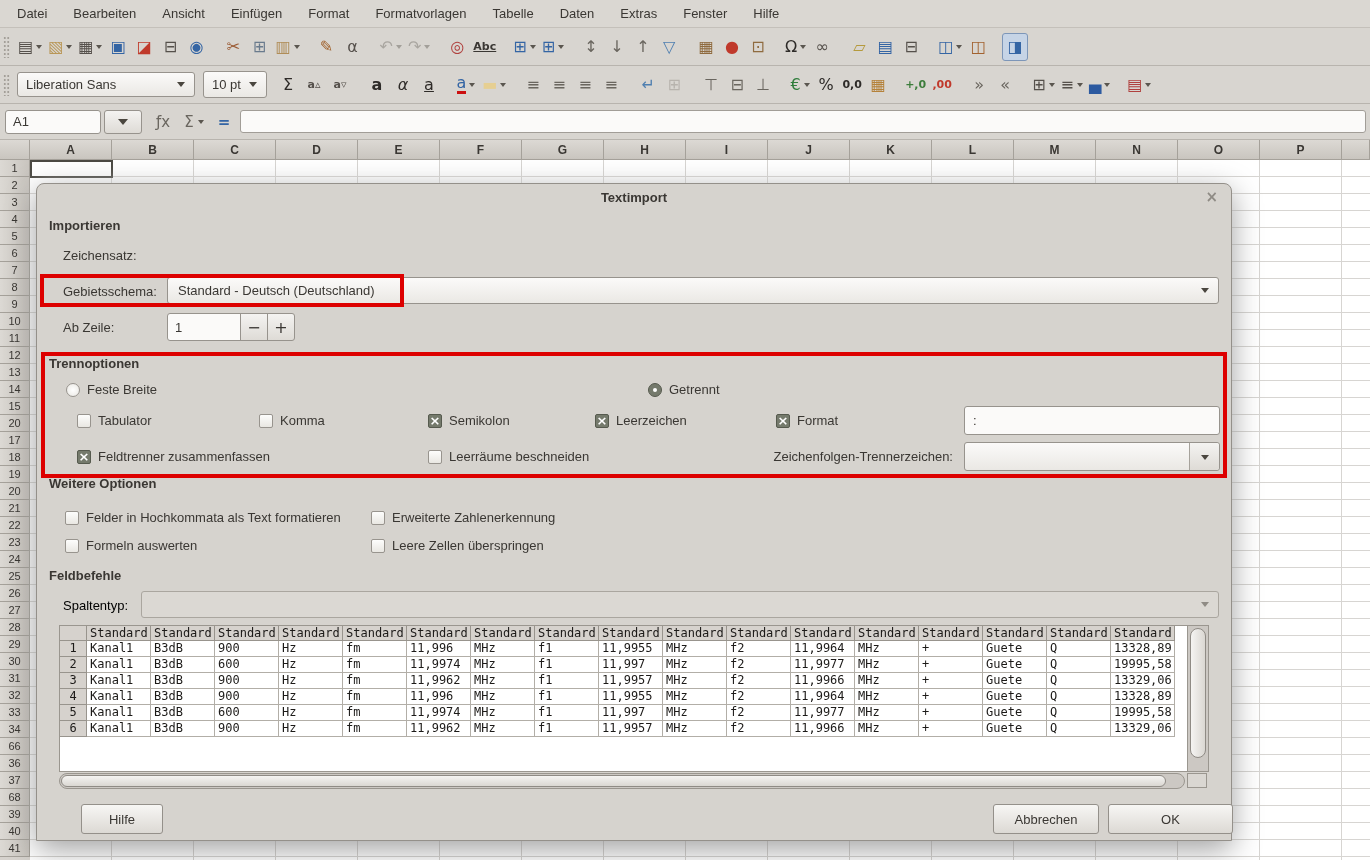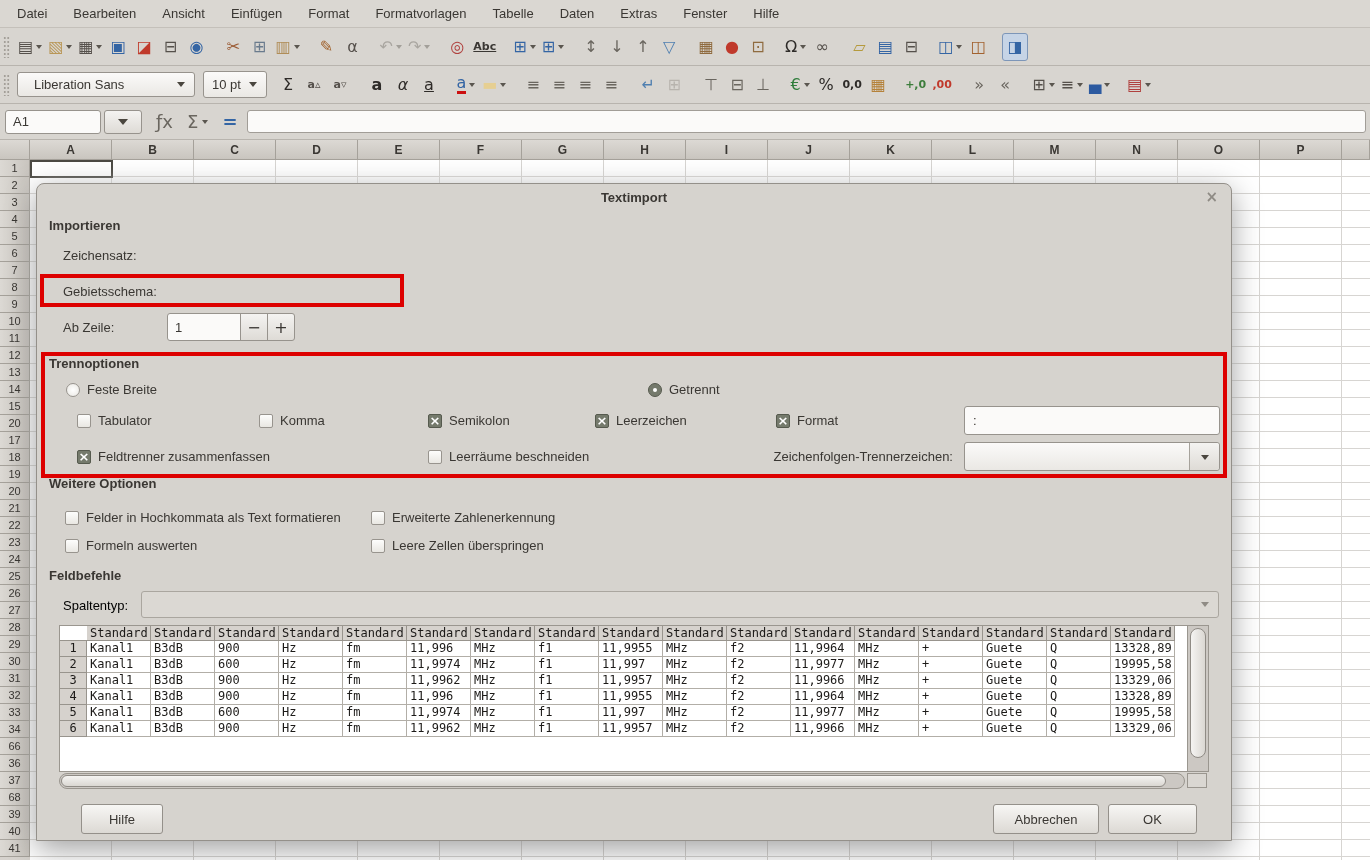--- a/index.html
+++ b/index.html
@@ -31,31 +31,31 @@
   .tool.fc .tglyph { border-bottom:3px solid #cc1010; }
   .dd { width:0; height:0; border-left:3.5px solid transparent; border-right:3.5px solid transparent;
     border-top:4px solid #5a564f; margin-left:3px; }
   .combo { background:linear-gradient(#fbfaf9,#eae8e4); border:1px solid #97938d; border-radius:3px;
     display:flex; align-items:center; font-size:13px; position:relative; }
   .combo .carrow { position:absolute; right:9px; width:0; height:0; border-left:4.5px solid transparent;
     border-right:4.5px solid transparent; border-top:5.5px solid #4a463f; }
   .combo.split .carrowbox { position:absolute; right:0; top:0; bottom:0; width:30px; border-left:1px solid #a6a29b;
     background:linear-gradient(#f4f3f1,#dedbd6); border-radius:0 3px 3px 0; }
   .combo.split .carrow { right:10px; top:12px; }
-  .fontbox { width:178px; height:25px; padding-left:16px; margin-left:2px; }
+  .fontbox { width:178px; height:25px; padding-left:8px; margin-left:2px; }
   .sizebox { width:64px; height:27px; padding-left:8px; margin-left:8px; }
   
   #formulabar { position:absolute; top:104px; left:0; right:0; height:36px; display:flex; align-items:center;
     background:#d8d5d0; border-bottom:1px solid #b8b4ae; }
   .namebox { width:96px; height:24px; margin-left:5px; background:#fbfaf9; border:1px solid #97938d;
     border-radius:3px; font-size:13px; display:flex; align-items:center; padding-left:7px; }
   .nbarrow { width:38px; height:24px; margin-left:3px; background:linear-gradient(#f4f3f1,#dedbd6);
     border:1px solid #97938d; border-radius:3px; display:flex; align-items:center; justify-content:center; }
   .nbarrow i { width:0;height:0;border-left:5px solid transparent;border-right:5px solid transparent;border-top:6px solid #4a463f; }
-  .fbicon { font-family:"DejaVu Sans", sans-serif; font-size:18px; color:#6a665f; margin-left:14px; }
+  .fbicon { font-family:"DejaVu Sans", sans-serif; font-size:15px; color:#6a665f; margin-left:14px; }
   .fbinput { flex:1; height:23px; margin:0 4px 0 10px; background:#fbfaf9; border:1px solid #a19d97; border-radius:3px; }
   
   .colheaders { position:absolute; top:140px; left:0; width:1370px; height:20px; display:flex; }
   .corner, .colh, .filler { background:linear-gradient(#dcd9d4,#c9c5bf); border-right:1px solid #a5a19a;
     border-bottom:1px solid #a5a19a; }
   .corner { width:30px; }
   .colh { width:82px; display:flex; align-items:center; justify-content:center; font-size:12px; font-weight:bold; color:#3a3733; }
   .filler { flex:1; }
   .rowheaders { position:absolute; top:160px; left:0; width:30px; }
   .rowh { height:17px; border-right:1px solid #a5a19a; border-bottom:1px solid #a5a19a;
@@ -90,21 +90,21 @@
   .spin-group { display:flex; }
   .spin-field { width:74px; height:28px; background:#fbfaf9; border:1px solid #97938d; border-radius:3px 0 0 3px; display:flex; align-items:center; padding-left:7px; }
   .spin-btn { width:28px; height:28px; margin-left:-1px; border:1px solid #97938d; background:linear-gradient(#f4f3f1,#dedbd6);
     display:flex; align-items:center; justify-content:center; font-size:16px; color:#3a3733; font-family:"DejaVu Sans",sans-serif; }
   .spin-btn.last { border-radius:0 3px 3px 0; }
   .btn { background:linear-gradient(#f7f6f4,#dcd9d4); border:1px solid #94908a; border-radius:3px;
     display:flex; align-items:center; justify-content:center; font-size:13px; }
   
   .preview { background:#fff; border:1px solid #9a968f; overflow:hidden; }
   .ptable { font-family:"DejaVu Sans Mono", monospace; font-size:12px; color:#1c1a18; }
-  .prow { display:flex; height:16px;align-items:flex-end; }
+  .prow { display:flex; height:16px; }
   .prow.phead { height:15px; }
   .pcells { display:flex; }
   .pcell { width:64px; padding:0 3px; border-right:1px solid #b2aea7; border-bottom:1px solid #b2aea7;
     overflow:hidden; white-space:nowrap; line-height:15px; }
   .phead .pcell { background:#d6d2cd; border-right:1px solid #98948d; border-bottom:1px solid #98948d; line-height:14px; }
   .pnum { width:27px; background:#d6d2cd; text-align:center; border-right:1px solid #98948d; border-bottom:1px solid #98948d; padding:0; }
   .vscroll { position:absolute; top:0; right:0; width:21px; height:145px; background:#ccc8c3; border-left:1px solid #9a968f; }
   .vthumb { position:absolute; left:2px; right:2px; top:2px; height:130px; border-radius:8px;
     background:linear-gradient(90deg,#f5f4f2,#dad7d2); border:1px solid #8f8b85; }
   .hscroll { position:absolute; height:16px; background:#ccc8c3; border:1px solid #9a968f; border-radius:8px; }
@@ -546,20 +546,24 @@
 
 <div class="dialog">
   <div class="dlg-title">Textimport</div>
   <div class="dlg-close">×</div>
 
   <div class="abs sect" style="left:12px;top:34px">Importieren</div>
 
   <div class="abs dlbl" style="left:26px;top:64px">Zeichensatz:</div>
 
   <div class="abs dlbl" style="left:26px;top:100px">Gebietsschema:</div>
+  <div class="abs combo" style="left:130px;top:93px;width:1052px;height:27px;padding-left:10px">
+    <span>Standard - Deutsch (Deutschland)</span>
+    <span class="carrow"></span>
+  </div>
 
   <div class="abs dlbl" style="left:26px;top:136px">Ab Zeile:</div>
   <div class="abs spin-group" style="left:130px;top:129px">
     <div class="spin-field">1</div>
     <div class="spin-btn">−</div>
     <div class="spin-btn last">+</div>
   </div>
 
   <div class="abs sect" style="left:12px;top:172px">Trennoptionen</div>
 
@@ -813,14 +817,14 @@
         <div class="vthumb"></div>
       </div>
   </div>
   <div class="abs hscroll" style="left:22px;top:589px;width:1126px">
       <div class="hthumb"></div>
     </div>
   <div class="abs scorner" style="left:1150px;top:589px"></div>
 
   <div class="abs btn" style="left:44px;top:620px;width:82px;height:30px">Hilfe</div>
   <div class="abs btn" style="left:956px;top:620px;width:106px;height:30px">Abbrechen</div>
-  <div class="abs btn" style="left:1071px;top:620px;width:89px;height:30px">OK</div>
+  <div class="abs btn" style="left:1071px;top:620px;width:125px;height:30px">OK</div>
 </div>
 
 </body></html>

